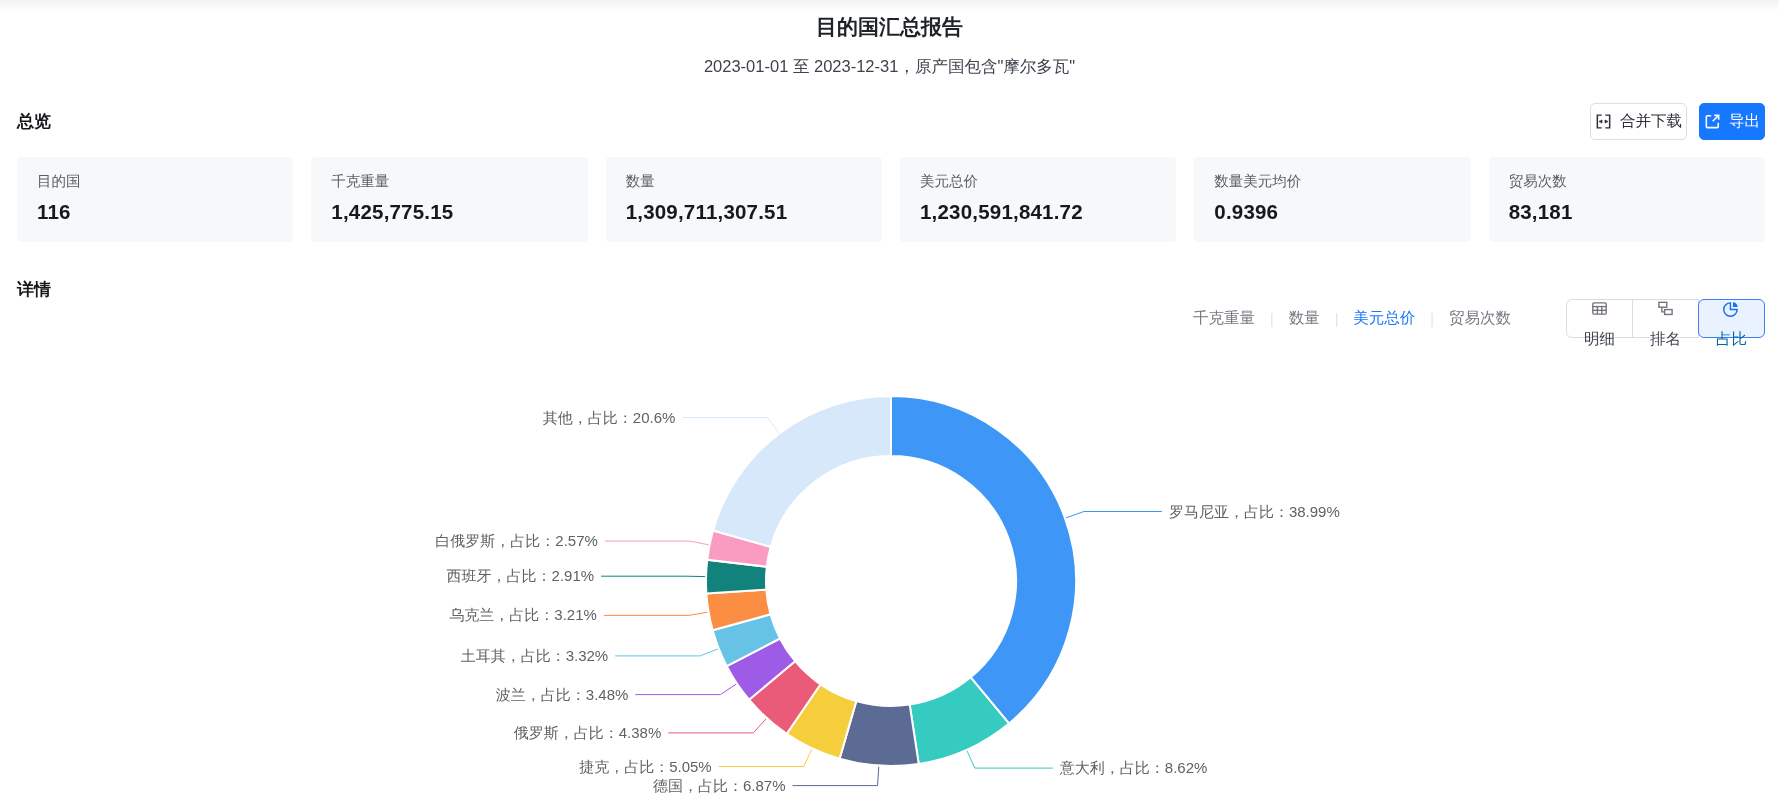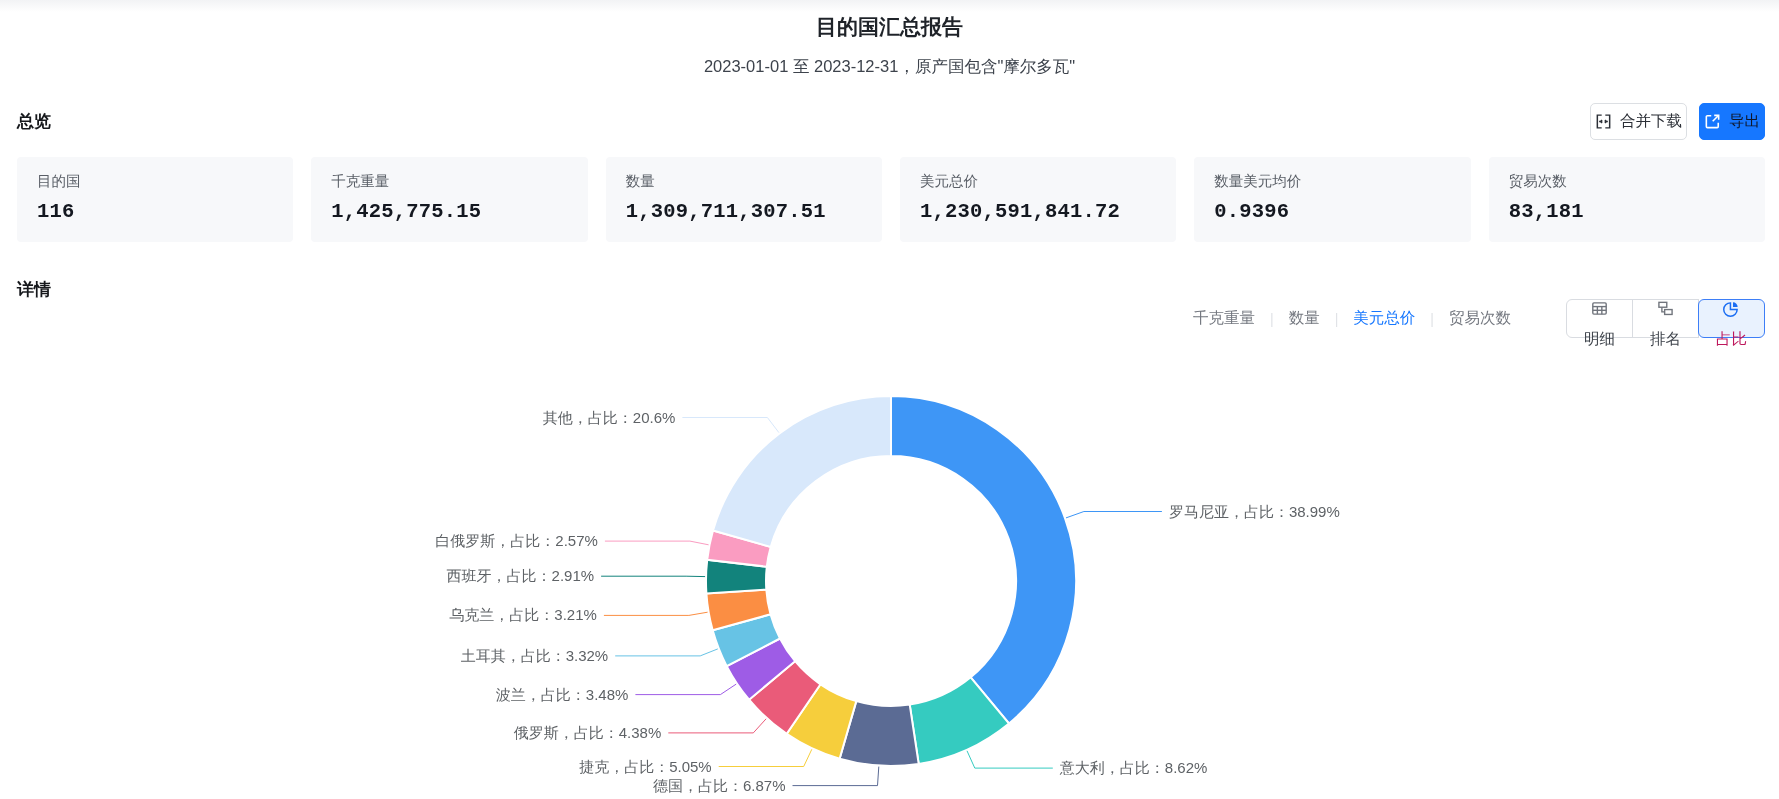--- a/index.html
+++ b/index.html
@@ -12,44 +12,44 @@
   
   .page-title{padding-top:13px;text-align:center;font-size:21px;font-weight:600;color:#1f2329;}
   .page-subtitle{margin-top:15px;text-align:center;font-size:16.5px;color:#3d434c;}
 
   
   .overview-row{display:flex;justify-content:space-between;align-items:center;padding:0 14px 0 17px;margin-top:24px;height:38px;}
   .section-heading{font-size:17px;font-weight:700;color:#16181c;}
   .toolbar{display:flex;gap:12px;}
   .btn{height:37px;display:inline-flex;align-items:center;gap:8px;padding:0 4px;border-radius:5px;font-size:15.5px;cursor:pointer;box-sizing:border-box;font-family:inherit;}
   .btn-default{background:#fff;border:1px solid #dcdfe3;color:#2b2f36;}
-  .btn-primary{background:#1677ff;border:1px solid #1677ff;color:#0f172a;}
+  .btn-primary{background:#1677ff;border:1px solid #1677ff;color:#ffffff;}
   .btn svg{display:block;}
 
   
   .cards{display:flex;gap:18px;padding:0 14px 0 17px;margin-top:17px;}
-  .card{flex:1;background:#f7f8fa;border-radius:4px;height:85px;box-sizing:border-box;padding:15px 20px;font-family:Liberation Mono, monospace;}
+  .card{flex:1;background:#f7f8fa;border-radius:4px;height:85px;box-sizing:border-box;padding:15px 20px;}
   .card-label{font-size:14.5px;color:#595e66;}
   .card-value{margin-top:9px;font-size:20.5px;font-weight:700;color:#141820;letter-spacing:.2px;}
 
   
   .details-row{display:flex;justify-content:space-between;align-items:flex-start;padding:0 14px 0 17px;margin-top:36px;}
   .details-controls{display:flex;align-items:center;margin-top:21px;}
   .metric-tabs{display:flex;align-items:center;gap:15px;font-size:15.5px;}
   .tab{color:#73777f;cursor:pointer;}
   .tab.active{color:#1677ff;}
   .tab-sep{color:#e1e3e7;font-size:14px;}
   .view-group{display:flex;margin-left:55px;}
   .view-btn{height:39px;padding:0 17px;display:inline-flex;align-items:center;gap:8px;background:#fff;
     border:1px solid #d9dce1;font-size:15.5px;color:#3f444c;cursor:pointer;box-sizing:border-box;font-family:inherit;flex-direction:column;}
   .view-btn + .view-btn{margin-left:-1px;}
   .view-btn:first-child{border-radius:6px 0 0 6px;}
   .view-btn:last-child{border-radius:0 6px 6px 0;}
   .view-btn svg{color:#70747c;}
-  .view-btn.active{background:#e9f2fe;border:1px solid #3d7ef7;color:#be185d;border-radius:6px;position:relative;z-index:1;}
+  .view-btn.active{background:#e9f2fe;border:1px solid #3d7ef7;color:#0369a1;border-radius:6px;position:relative;z-index:1;}
   .view-btn.active svg{color:#1b6ef3;}
 
   
   .chart-svg{position:absolute;left:0;top:0;pointer-events:none;}
   .chart-svg path.seg{pointer-events:auto;}
   .chart-svg text{font-family:"Liberation Sans","DejaVu Sans",sans-serif;font-size:15px;fill:#5e6266;}
 </style>
 </head>
 <body>
 

